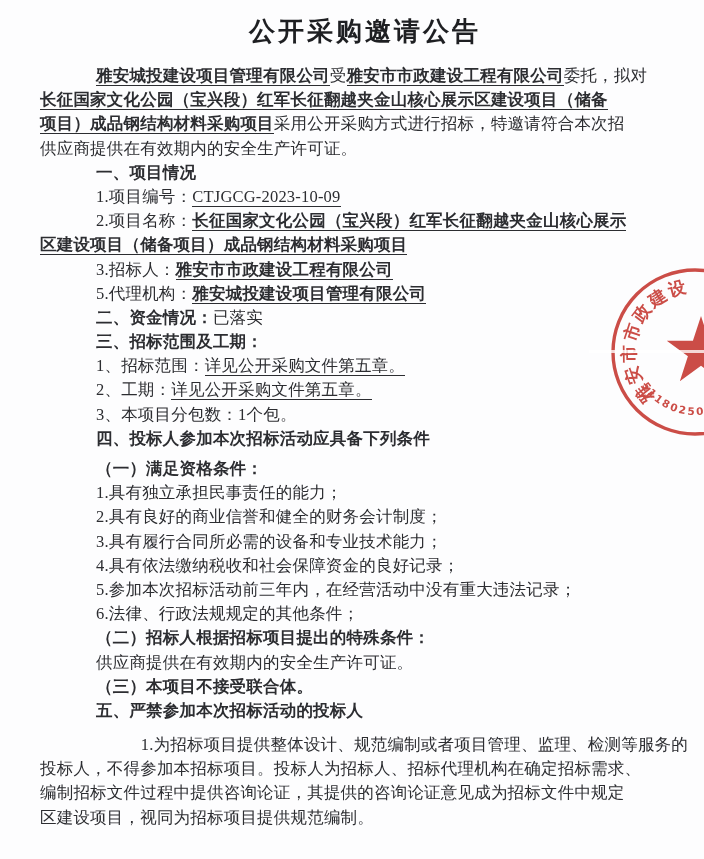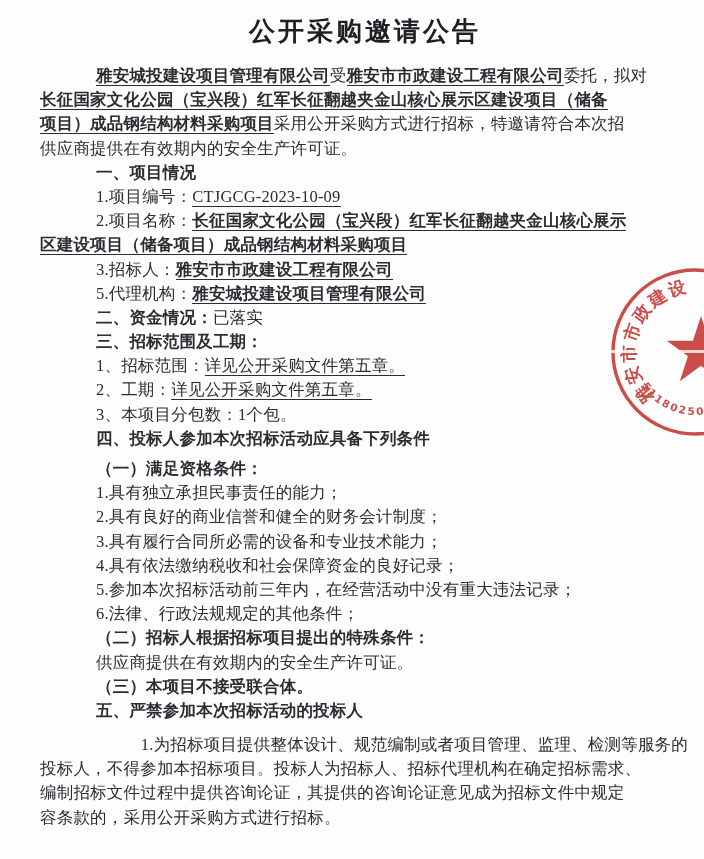--- a/index.html
+++ b/index.html
@@ -84,21 +84,21 @@
       <div class="line ind"><span class="">4.具有依法缴纳税收和社会保障资金的良好记录；</span></div>
       <div class="line ind"><span class="">5.参加本次招标活动前三年内，在经营活动中没有重大违法记录；</span></div>
       <div class="line ind"><span class="">6.法律、行政法规规定的其他条件；</span></div>
       <div class="line ind"><span class="b">（二）招标人根据招标项目提出的特殊条件：</span></div>
       <div class="line ind"><span class="">供应商提供在有效期内的安全生产许可证。</span></div>
       <div class="line ind"><span class="b">（三）本项目不接受联合体。</span></div>
       <div class="line ind"><span class="b">五、严禁参加本次招标活动的投标人</span></div>
       <div class="line ind" style="margin-top: 10px; text-align: right;"><span class="">1.为招标项目提供整体设计、规范编制或者项目管理、监理、检测等服务的</span></div>
       <div class="line"><span class="">投标人，不得参加本招标项目。投标人为招标人、招标代理机构在确定招标需求、</span></div>
       <div class="line"><span class="">编制招标文件过程中提供咨询论证，其提供的咨询论证意见成为招标文件中规定</span></div>
-      <div class="line"><span class="">容条款的，采用公开采购方式进行招标。</span></div>
+      <div class="line"><span class="">区建设项目，视同为招标项目提供规范编制。</span></div>
     </div>
 
   <svg class="seal" viewBox="-100 -100 200 200" xmlns="http://www.w3.org/2000/svg" aria-hidden="true">
     <circle class="ring" cx="0" cy="0" r="82"></circle>
     <path id="sealArcTop" d="M -40.15,44.59 A 60,60 0 0 1 -5.23,-59.77" fill="none"></path>
     <path id="sealArcBottom" d="M -53.4,33.4 A 63,63 0 0 0 8.8,62.4" fill="none"></path>
     <path class="star" transform="translate(6,0)" d="M0,-36 L8.09,-11.14 L34.24,-11.13 L13.09,4.26 L21.17,29.13 L0,13.76 L-21.17,29.13 L-13.09,4.26 L-34.24,-11.13 L-8.09,-11.14 Z"></path>
     <text class="arc-label">
       <textPath href="#sealArcTop">雅安市市政建设</textPath>
     </text>

